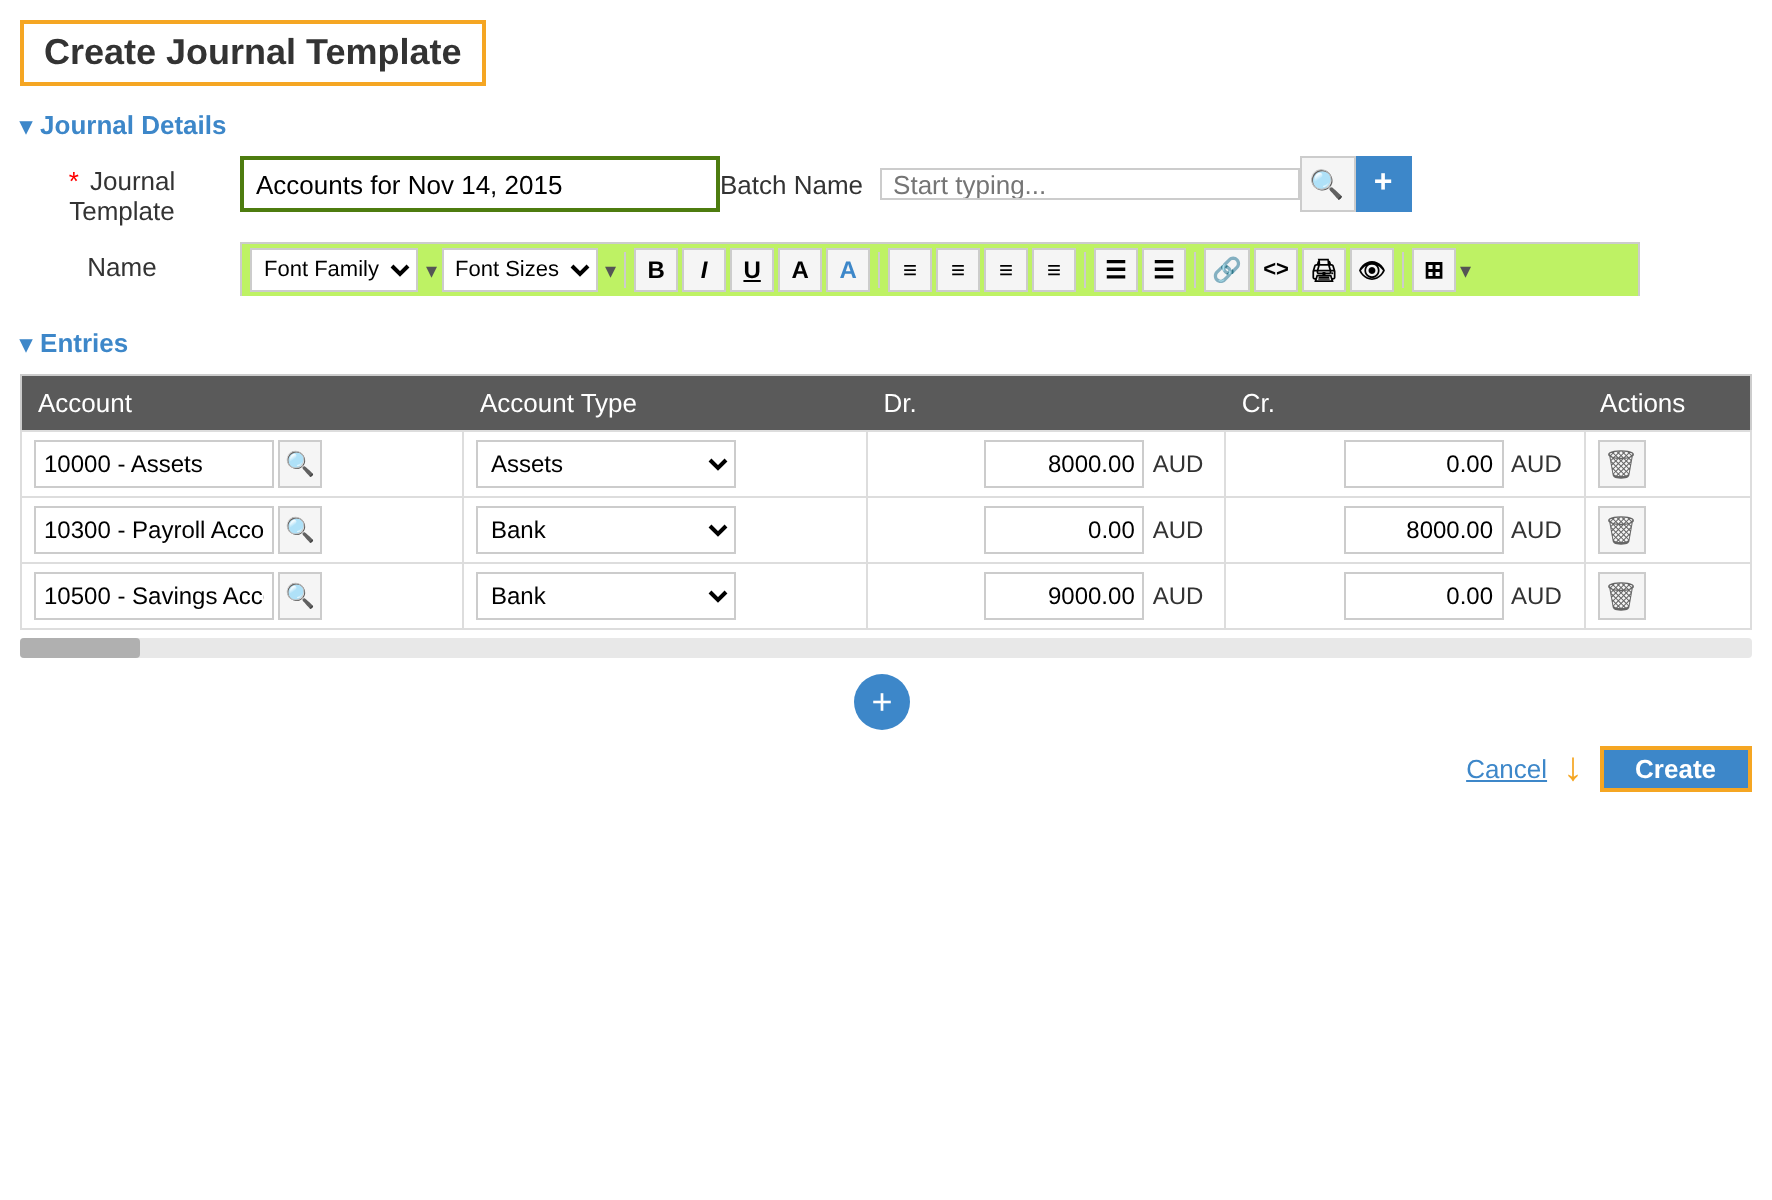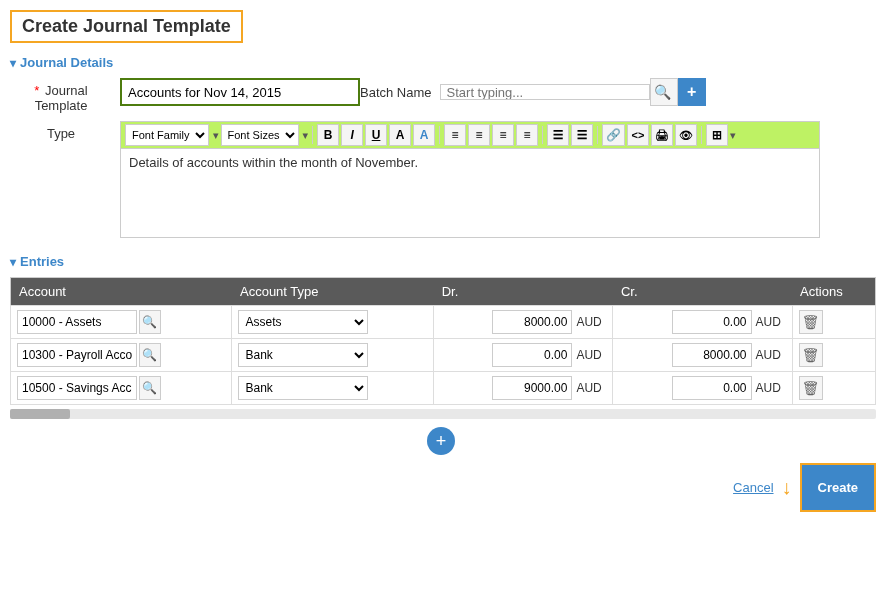--- a/index.html
+++ b/index.html
@@ -272,21 +272,21 @@
       border: none;
       color: #3d87c9;
       cursor: pointer;
       text-decoration: underline;
       font-size: 13px;
     }
     .btn-create {
       background: #3d87c9;
       color: white;
       border: 2px solid #f5a623;
-      padding: 15px 16px;
+      padding: 2px 16px;
       cursor: pointer;
       font-size: 13px;
       font-weight: bold;
     }
     .add-row-area {
       display: flex;
       justify-content: flex-end;
       width: 100%;
       padding-right: 4px;
     }
@@ -324,21 +324,21 @@
   <div class="batch-name-group">
     <span class="batch-name-label">Batch Name</span>
     <input class="batch-name-input" type="text" placeholder="Start typing..." style="">
     <button class="icon-btn">🔍</button>
     <button class="icon-btn icon-btn-blue" style="font-size:16px; font-weight:bold;">+</button>
   </div>
 </div>
 
 
 <div class="form-group">
-  <div class="form-label">Type</div>
+  <div class="form-label">Name</div>
   <div class="memo-area">
     <div class="memo-toolbar">
       <select class="toolbar-select">
         <option>Font Family</option>
       </select>
       <span style="font-size:11px; color:#555; margin-left:2px;">▾</span>
       <select class="toolbar-select">
         <option>Font Sizes</option>
       </select>
       <span style="font-size:11px; color:#555; margin-left:2px;">▾</span>
@@ -358,21 +358,20 @@
       <button class="toolbar-btn">☰</button>
       <div class="toolbar-sep"></div>
       <button class="toolbar-btn">🔗</button>
       <button class="toolbar-btn" style="font-size:11px;">&lt;&gt;</button>
       <button class="toolbar-btn" style="font-size:11px;">🖨</button>
       <button class="toolbar-btn" style="font-size:11px;">👁</button>
       <div class="toolbar-sep"></div>
       <button class="toolbar-btn">⊞</button>
       <span style="font-size:11px; color:#555;">▾</span>
     </div>
-    <div class="memo-editor" contenteditable="true" style="">Details of accounts within the month of November.</div>
   </div>
 </div>
 
 
 <div class="entries-section">
   <div class="section-header">
     <span>Entries</span>
   </div>
 
   <table class="entries-table">

